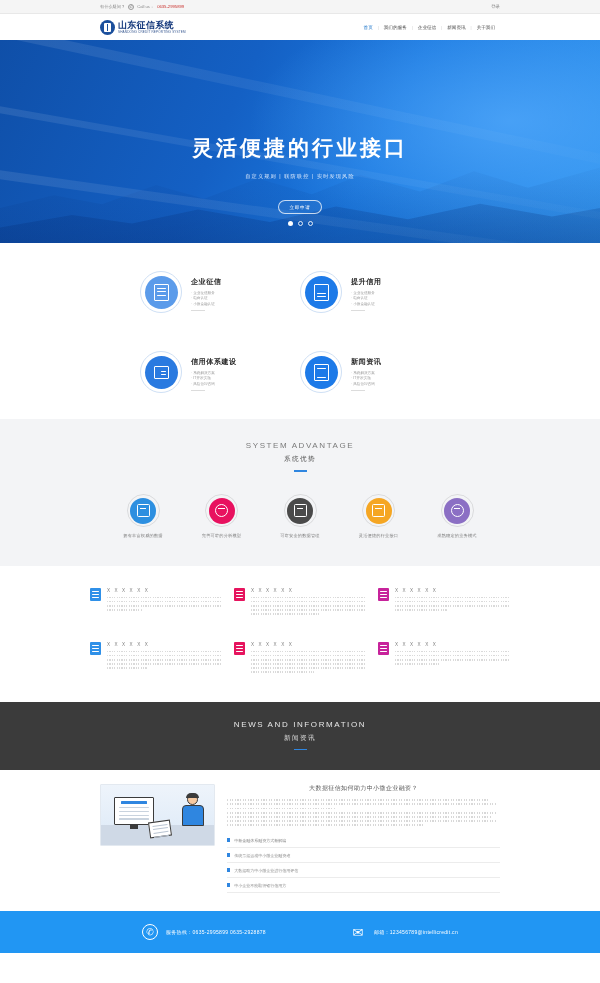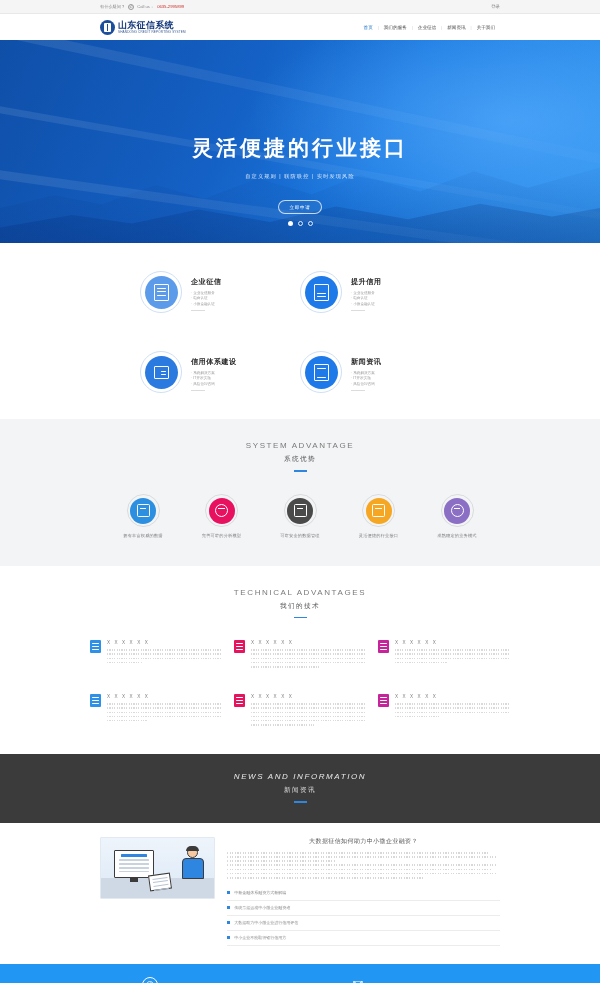--- a/index.html
+++ b/index.html
@@ -100,21 +100,21 @@
   .svc-list { margin-top:4px; }
   .svc-list li { list-style:none; font-size:3.6px; color:#9a9a9a; line-height:5.4px; }
   .svc-list li:before { content:"· "; color:#b5b5b5; }
   .svc-rule { margin-top:3px; width:14px; height:0.7px; background:#dcdcdc; }
 
   
   .sec-head { text-align:center; padding:22px 12px 0; }
   .sec-en { font-size:8px; color:#7a7a7a; letter-spacing:1.6px; }
   .sec-cn { font-size:6.6px; color:#555; letter-spacing:1.4px; margin-top:5px; }
   .sec-bar { width:13px;height:1.6px;background:#2f86e0;margin:6px auto 0; }
-  .sec-head.dark .sec-en { color:#e7e7e7;font-style:italic; }
+  .sec-head.dark .sec-en { color:#e7e7e7; }
   .sec-head.dark .sec-cn { color:#dadada; }
 
   
   .advantage { background:#f3f4f6; padding-bottom:28px; }
   .adv-grid { width:380px; margin:26px auto 0; display:flex; justify-content:space-between; }
   .adv-item { width:66px; text-align:center; }
   .adv-ring {
     width:26px;height:26px;border-radius:50%;margin:0 auto;
     display:flex;align-items:center;justify-content:center;position:relative;
   }
@@ -361,25 +361,20 @@
       <div class="adv-item">
         <div class="adv-ring c-purple">
             <span class="adv-ico" style="border-radius:50%"></span>
           </div>
         <div class="adv-label">成熟稳定的业务模式</div>
       </div>
     </div>
   </div>
 
   <div class="tech">
-    <div class="sec-head">
-      <div class="sec-en">TECHNICAL ADVANTAGES</div>
-      <div class="sec-cn">我们的技术</div>
-      <div class="sec-bar"></div>
-    </div>
     <div class="tech-grid">
 
       <div class="tech-item">
         <div class="t-ico t-blue">
             <span style="top:3px"></span>
             <span style="top:6px"></span>
             <span style="top:9px"></span>
           </div>
         <div class="t-body">
           <div class="t-title">X X X X X X</div>

